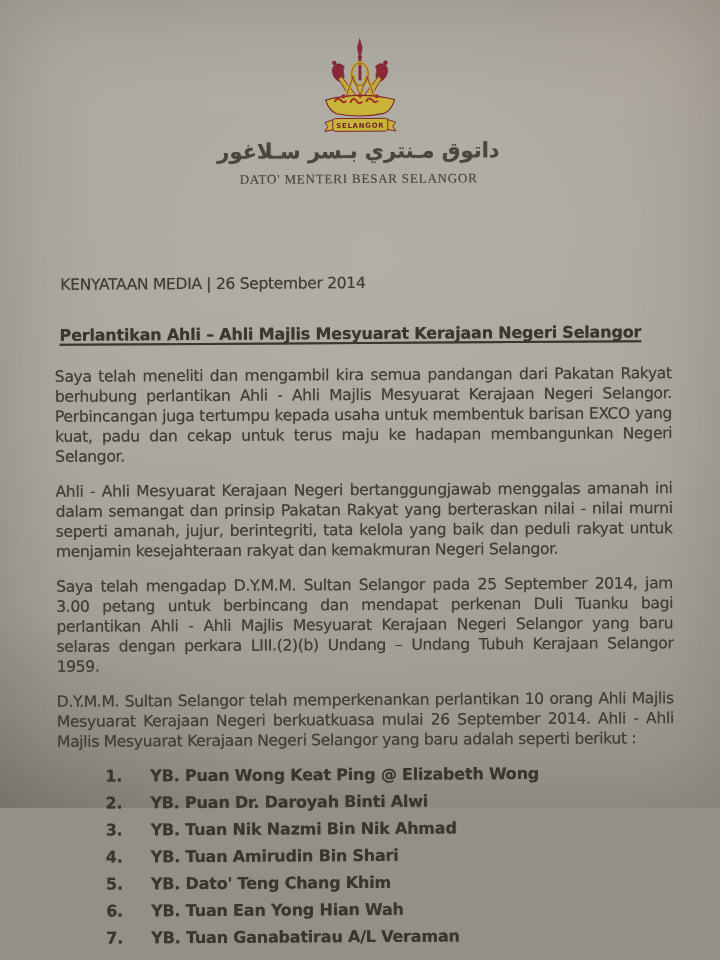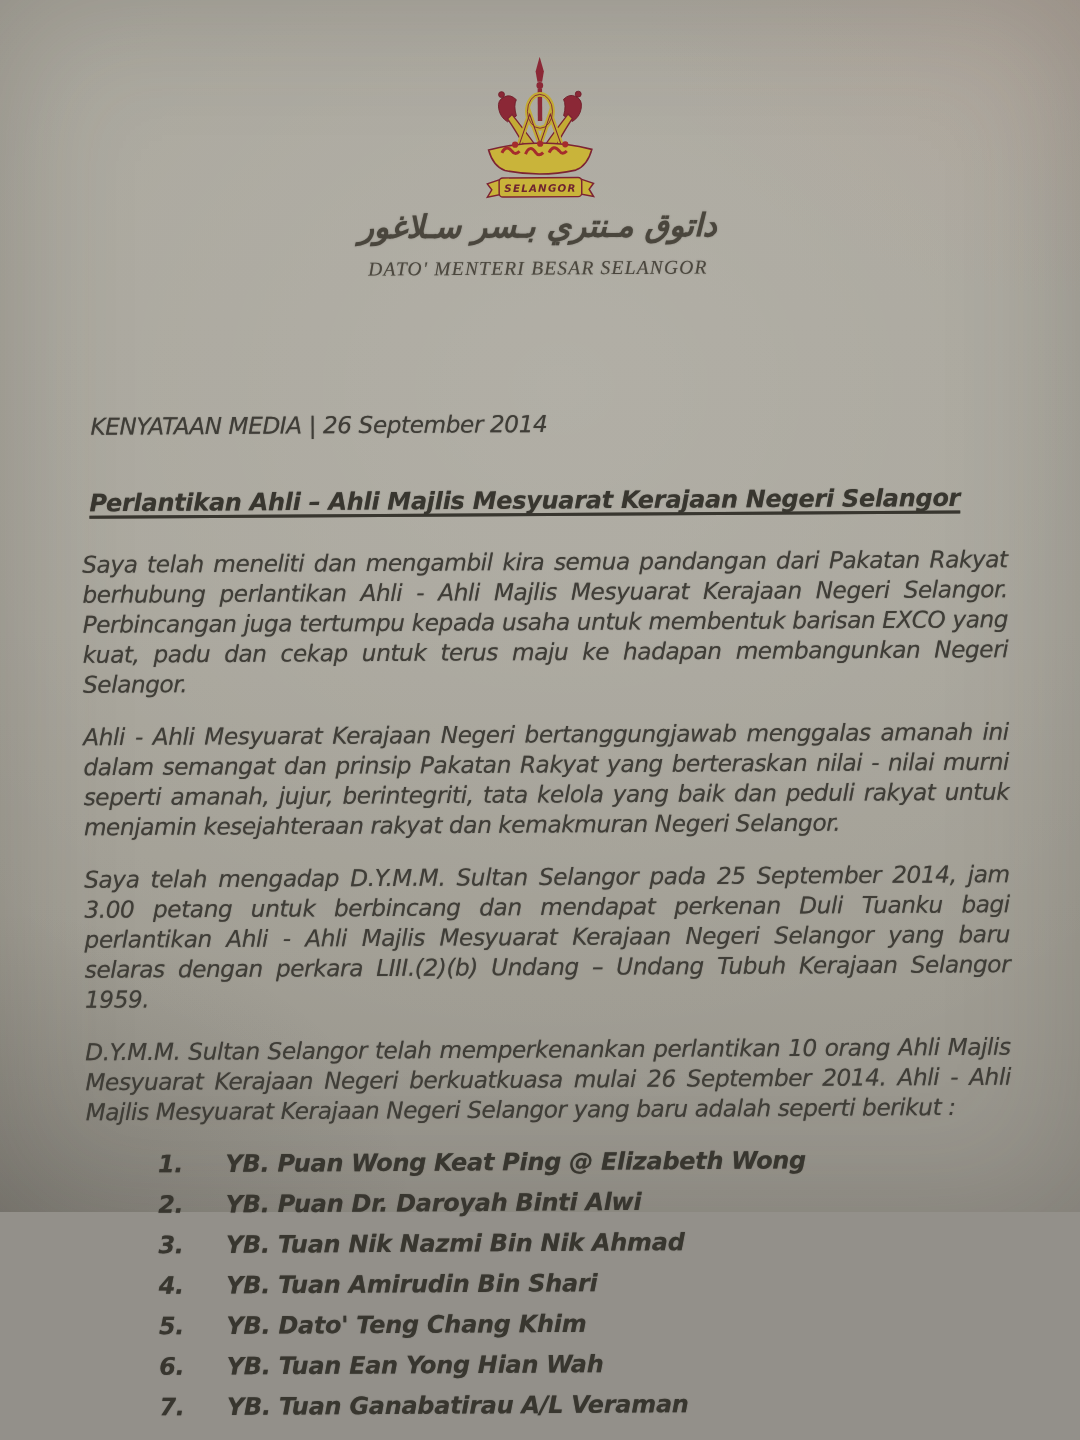--- a/index.html
+++ b/index.html
@@ -11,21 +11,20 @@
   }
   .photo {
     position: relative;
     width: 720px; height: 808px;
     background:
       radial-gradient(90% 55% at 100% 0%, rgba(189,156,144,0.22), rgba(0,0,0,0) 45%),
       radial-gradient(70% 45% at 0% 100%, rgba(40,38,32,0.18), rgba(0,0,0,0) 55%),
       radial-gradient(120% 95% at 52% 32%, rgba(255,255,255,0.10), rgba(0,0,0,0) 65%),
       linear-gradient(to bottom, #aaa79d 0%, #a8a59b 52%, #a19e94 78%, #96938b 100%);
     box-shadow: inset 0 0 90px rgba(55,52,45,0.22);
-    font-style: italic;
   }
   .tilt {
     position: absolute; inset: 0;
     transform: rotate(-0.35deg);
     transform-origin: 50% 50%;
   }
   
   .crest {
     position: absolute;
     left: 303px; top: 36px;

